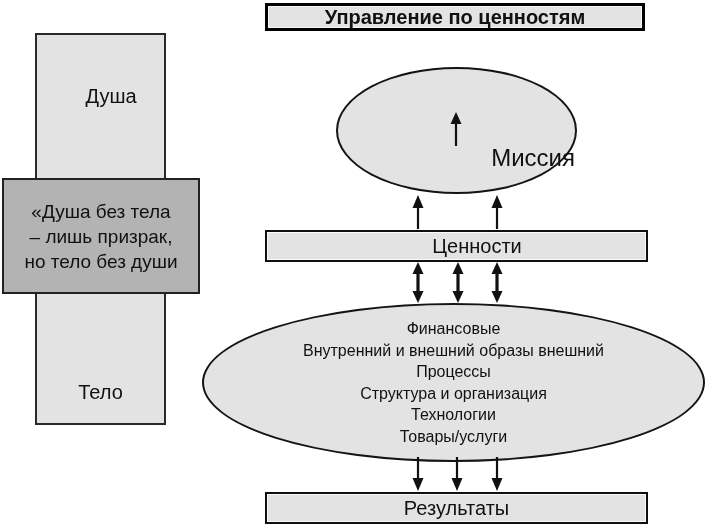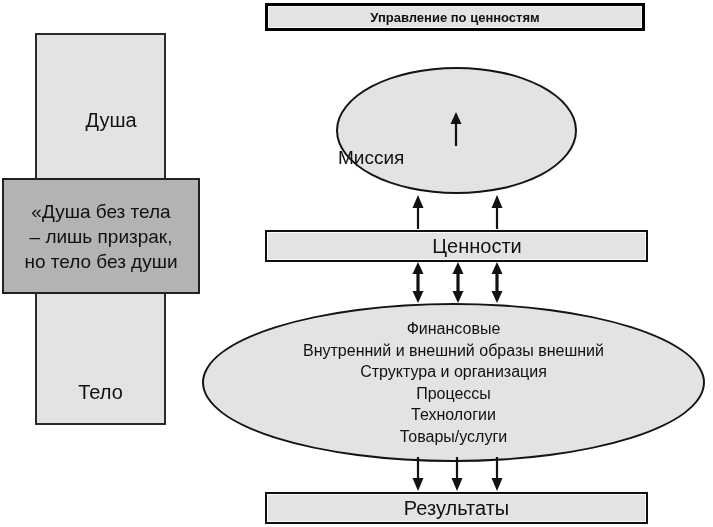--- a/index.html
+++ b/index.html
@@ -25,48 +25,48 @@
     position:absolute;left:35px;top:33px;width:131px;height:392px;
     background:var(--box-fill);
     border:2px solid #2a2a2a;
     z-index:1;
   }
   .side-label{
     position:absolute;left:35px;width:131px;
     text-align:center;font-size:20px;line-height:24px;
     z-index:2;
   }
-  .side-label.soul{top:108px;padding-left:21px;}
+  .side-label.soul{top:84px;padding-left:21px;}
   .side-label.body{top:348px;margin-top:32px;}
   .quote-box{
     position:absolute;left:2px;top:178px;width:198px;height:116px;
     background:var(--quote-fill);
     border:2px solid #222;
     z-index:3;
     display:flex;flex-direction:column;justify-content:center;align-items:center;
     font-size:19px;line-height:25px;text-align:left;
   }
   
   .title-box{
     position:absolute;left:265px;top:3px;width:380px;height:28px;
     background:var(--box-fill);
     border:3px solid #000;
     box-shadow:inset 0 0 0 1px #f6f6f6;
     display:flex;align-items:center;justify-content:center;
-    font-weight:bold;font-size:13px;
+    font-weight:bold;font-size:20px;
     z-index:2;
   }
   
   .ellipse{
     position:absolute;border:2px solid #141414;border-radius:50%;
     background:var(--box-fill);z-index:1;
   }
   .top-ellipse{left:336px;top:67px;width:241px;height:127px;}
   .top-ellipse .vision{position:absolute;top:24px;left:0;width:100%;text-align:center;font-size:20px;line-height:22px;}
-  .top-ellipse .mission{position:absolute;top:78px;left:0;width:100%;text-align:left;font-size:19px;line-height:22px;}
+  .top-ellipse .mission{position:absolute;top:78px;left:0;width:100%;text-align:right;font-size:24px;line-height:22px;}
   .big-ellipse{
     left:202px;top:303px;width:503px;height:159px;
     display:flex;flex-direction:column;justify-content:center;align-items:center;
   }
   .big-ellipse .carrier-line{
     font-size:16px;line-height:21.5px;text-align:center;white-space:nowrap;
   }
   
   .bar{
     position:absolute;left:265px;width:383px;height:32px;
@@ -109,22 +109,22 @@
     <div class="mission">Миссия</div>
   </div>
 
   <div class="bar values-bar">
     <span>Ценности</span>
   </div>
 
   <div class="ellipse big-ellipse">
     <div class="carrier-line">Финансовые</div>
     <div class="carrier-line">Внутренний и внешний образы внешний</div>
+    <div class="carrier-line">Процессы</div>
     <div class="carrier-line">Структура и организация</div>
-    <div class="carrier-line">Процессы</div>
     <div class="carrier-line">Технологии</div>
     <div class="carrier-line">Товары/услуги</div>
   </div>
 
   <div class="bar results-bar">
     <span>Результаты</span>
   </div>
 
   <svg class="overlay" width="713" height="527" viewBox="0 0 713 527">
 

